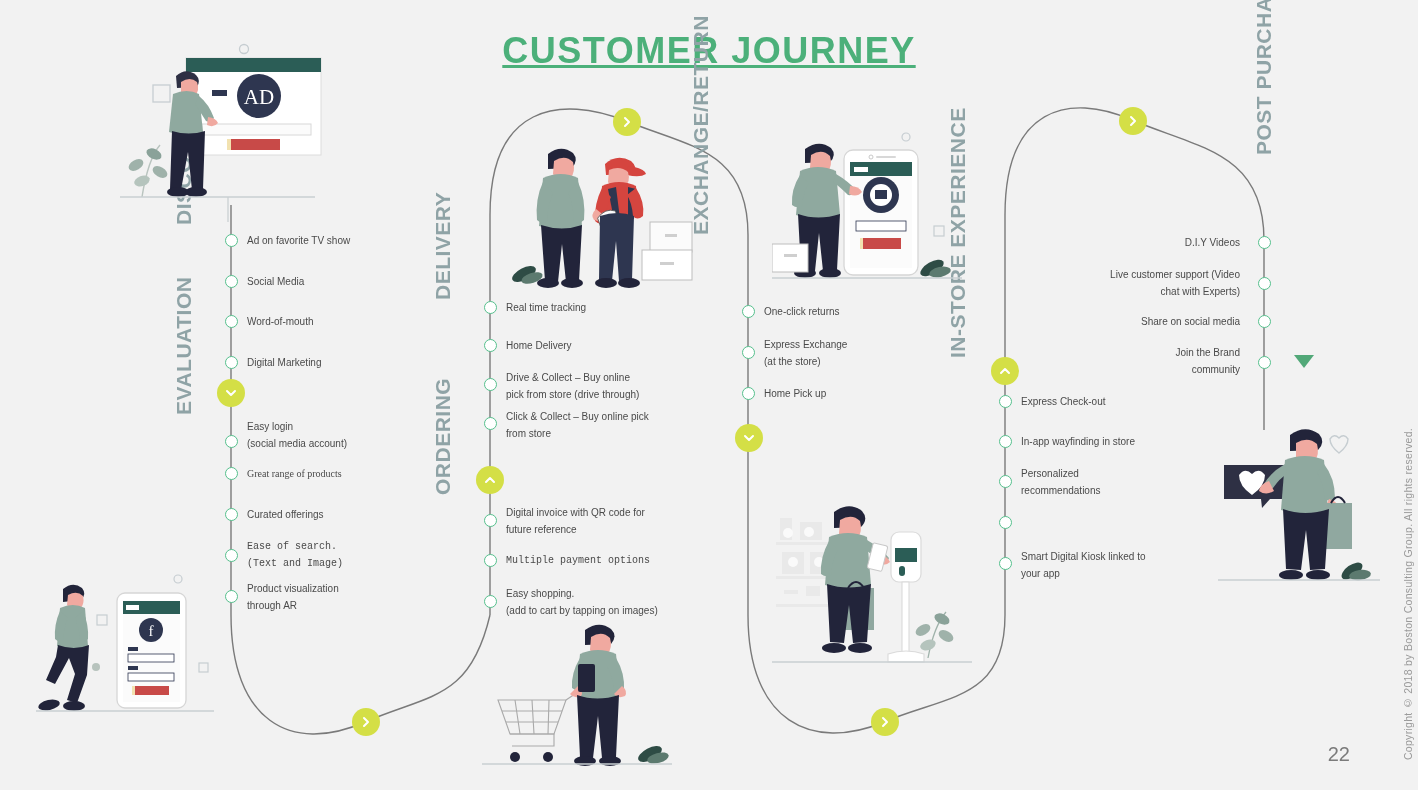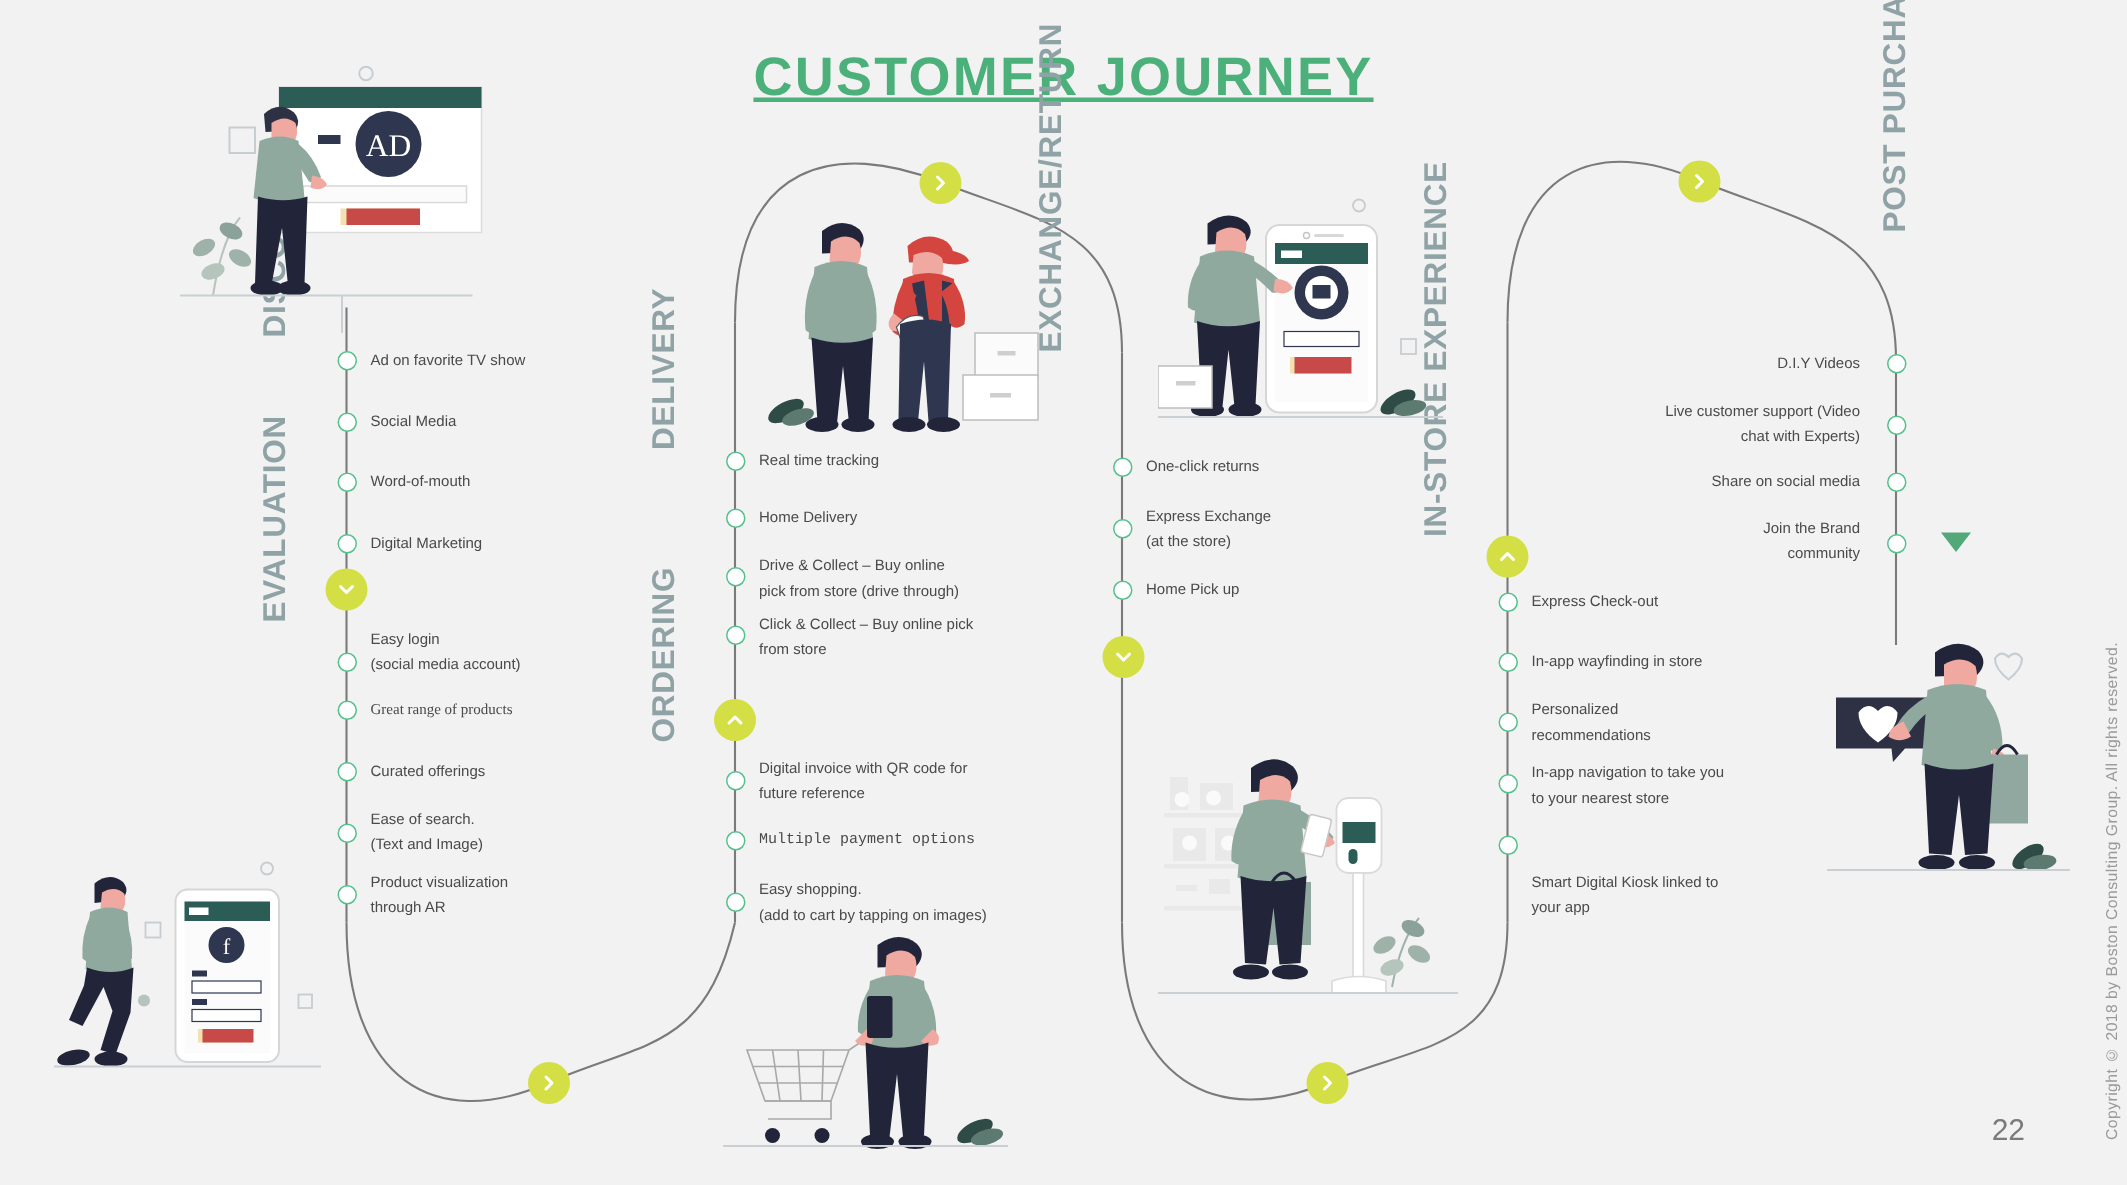--- a/index.html
+++ b/index.html
@@ -152,21 +152,21 @@
   <div class="step right" style="left:247px; top:418px;">Easy login
 (social media account)</div>
 
   <div class="node" style="left:225px; top:467px;"></div>
   <div class="step right" style="left:247px; top:465px;font-family:Liberation Serif, serif;">Great range of products</div>
 
   <div class="node" style="left:225px; top:508px;"></div>
   <div class="step right" style="left:247px; top:506px;">Curated offerings</div>
 
   <div class="node" style="left:225px; top:549px;"></div>
-  <div class="step right" style="left:247px; top:538px;">Ease of search.
+  <div class="step right" style="left:247px; top:538px;font-family:Liberation Mono, monospace;">Ease of search.
 (Text and Image)</div>
 
   <div class="node" style="left:225px; top:590px;"></div>
   <div class="step right" style="left:247px; top:580px;">Product visualization
 through AR</div>
 
   <div class="puck" style="left:352px; top:708px;">
     <svg width="14" height="14" viewBox="0 0 14 14">
         <path d="M5 3 L9 7 L5 11" fill="none" stroke="#ffffff" stroke-width="2" stroke-linecap="round" stroke-linejoin="round"></path>
       </svg>
@@ -241,25 +241,23 @@
   <div class="step right" style="left:1021px; top:393px;">Express Check-out</div>
 
   <div class="node" style="left:999px; top:435px;"></div>
   <div class="step right" style="left:1021px; top:433px;text-align:center;">In-app wayfinding in store</div>
 
   <div class="node" style="left:999px; top:475px;"></div>
   <div class="step right" style="left:1021px; top:465px;">Personalized
 recommendations</div>
 
   <div class="node" style="left:999px; top:516px;"></div>
-  <div class="step right" style="left:1021px; top:507px;">In-app navigation to take you
-to your nearest store</div>
 
   <div class="node" style="left:999px; top:557px;"></div>
-  <div class="step right" style="left:1021px; top:548px;margin-top:32px;">Smart Digital Kiosk linked to
+  <div class="step right" style="left:1021px; top:548px;">Smart Digital Kiosk linked to
 your app</div>
 
   <div class="puck" style="left:1119px; top:107px;">
     <svg width="14" height="14" viewBox="0 0 14 14">
         <path d="M5 3 L9 7 L5 11" fill="none" stroke="#ffffff" stroke-width="2" stroke-linecap="round" stroke-linejoin="round"></path>
       </svg>
   </div>
 
   <div class="node" style="left:1258px; top:236px;"></div>
   <div class="step left" style="left:1016px; top:234px; width:224px;">D.I.Y Videos</div>

